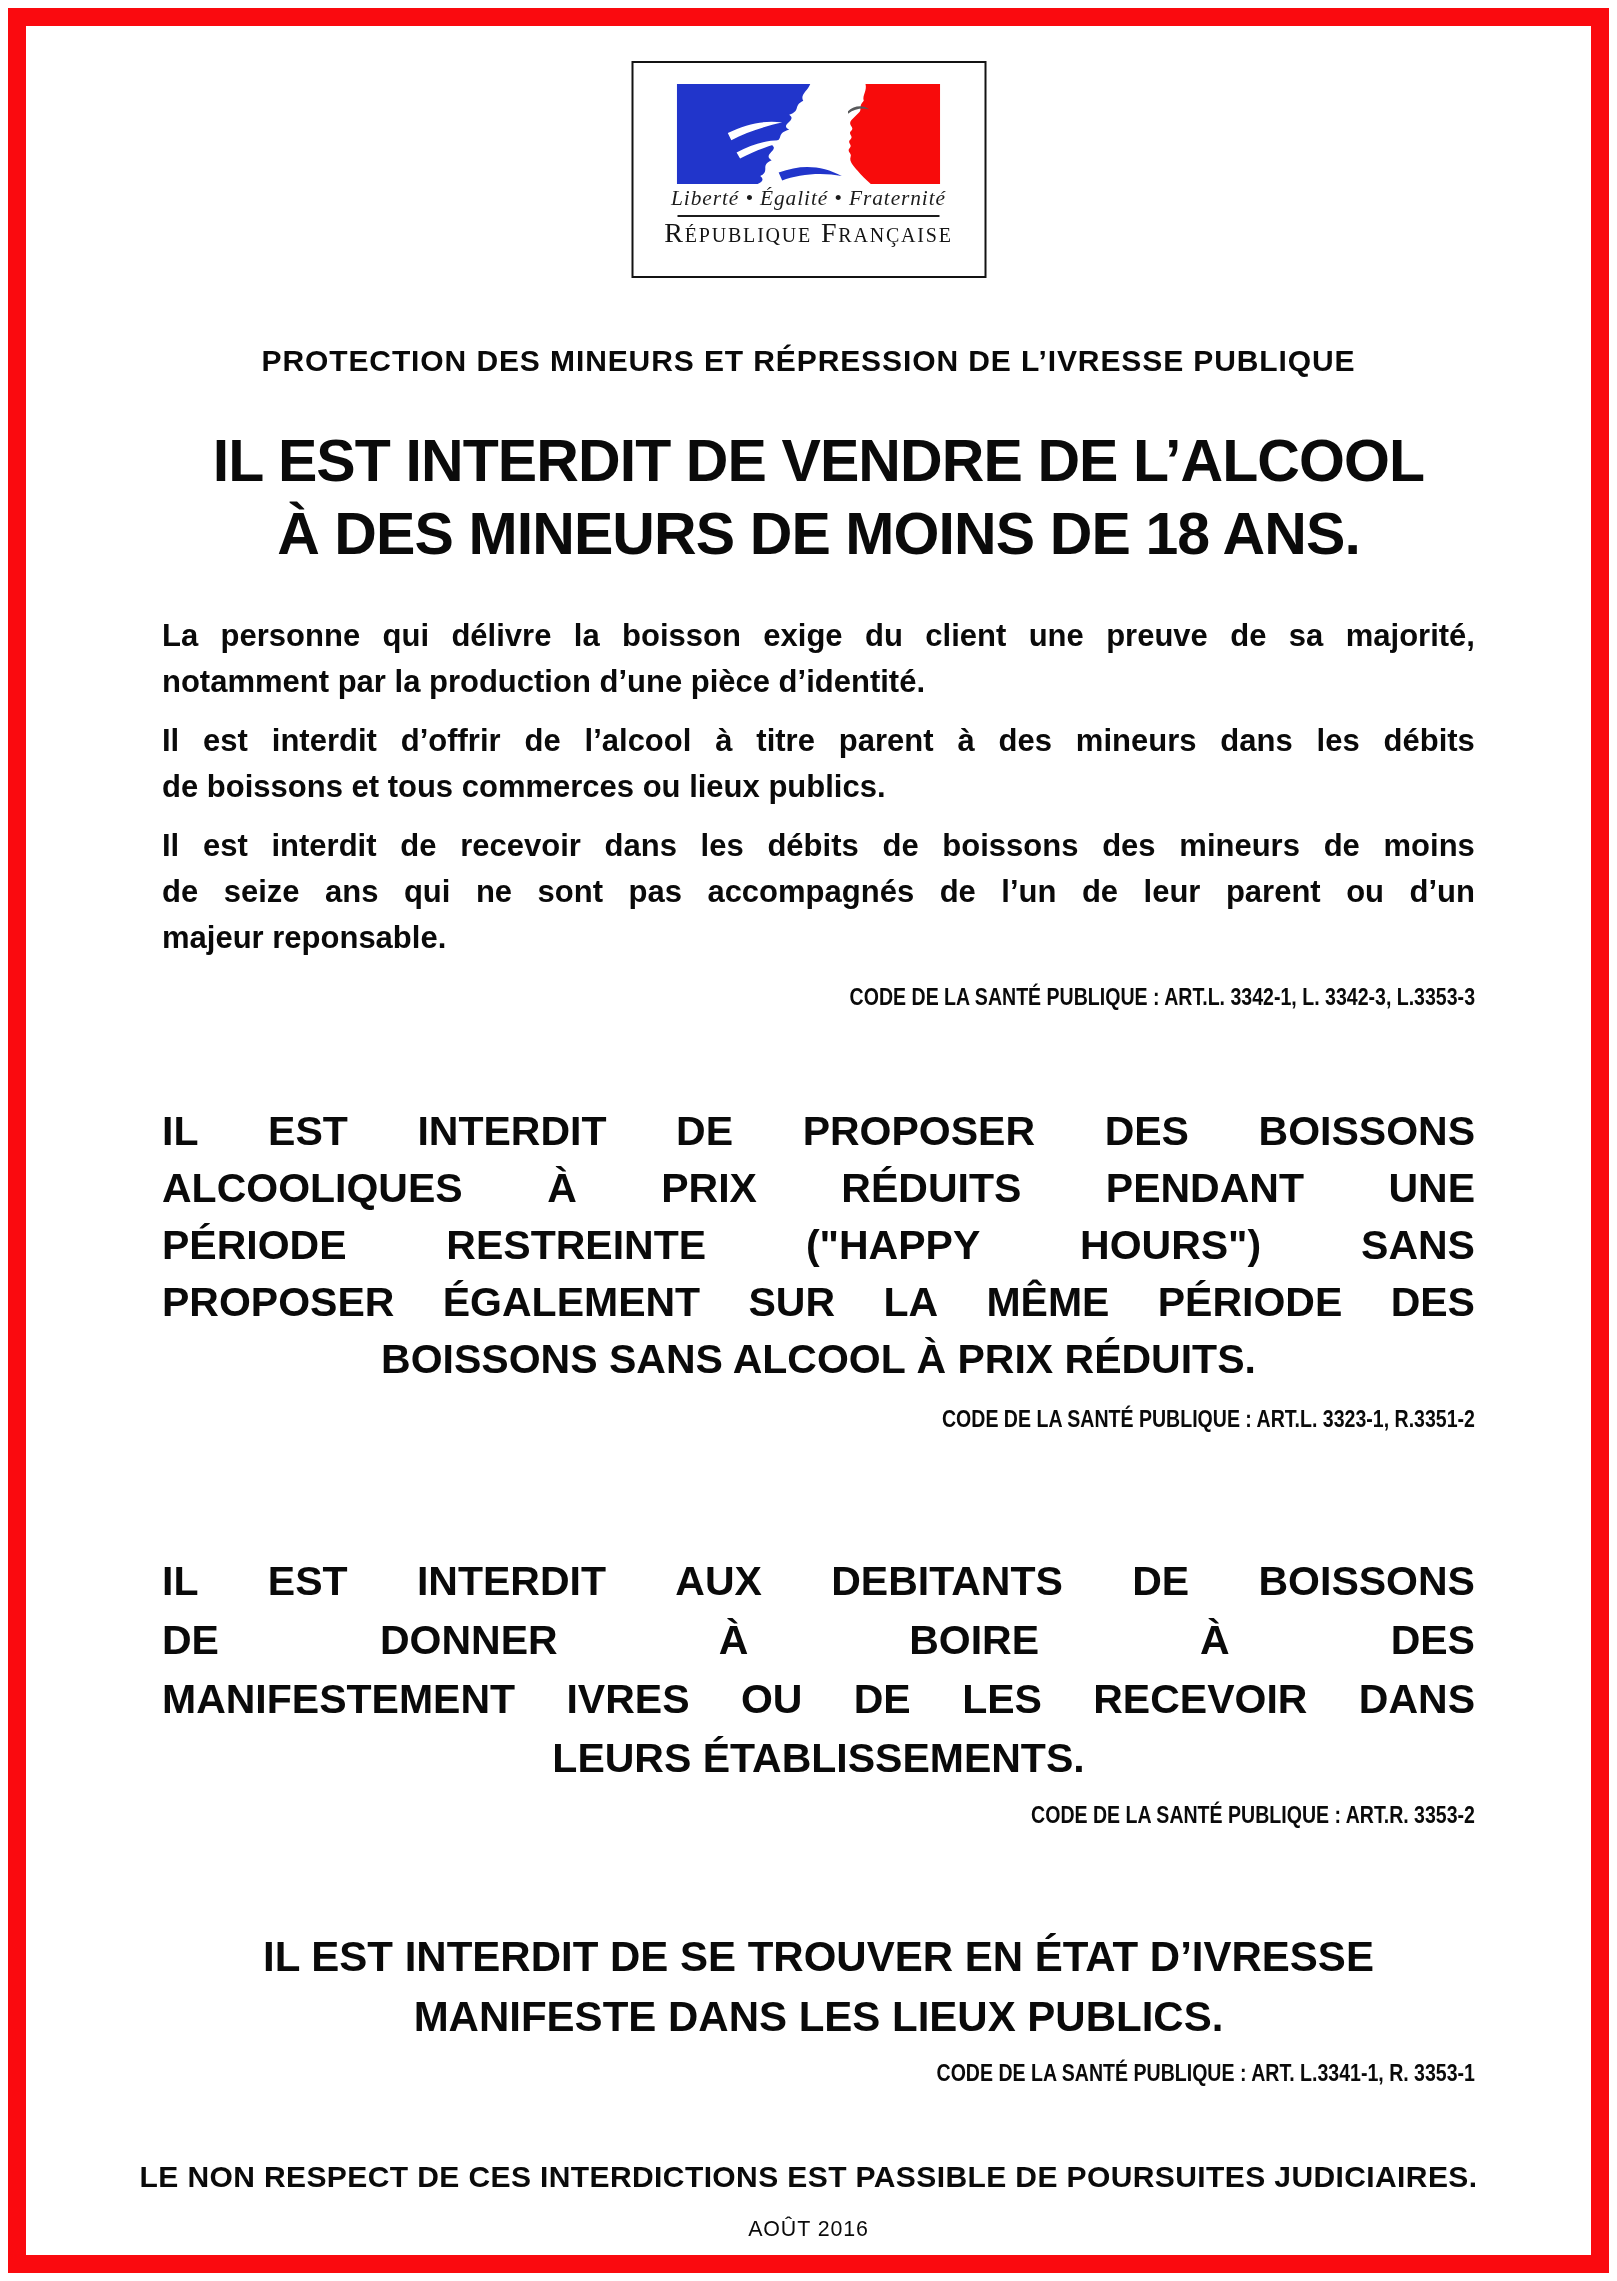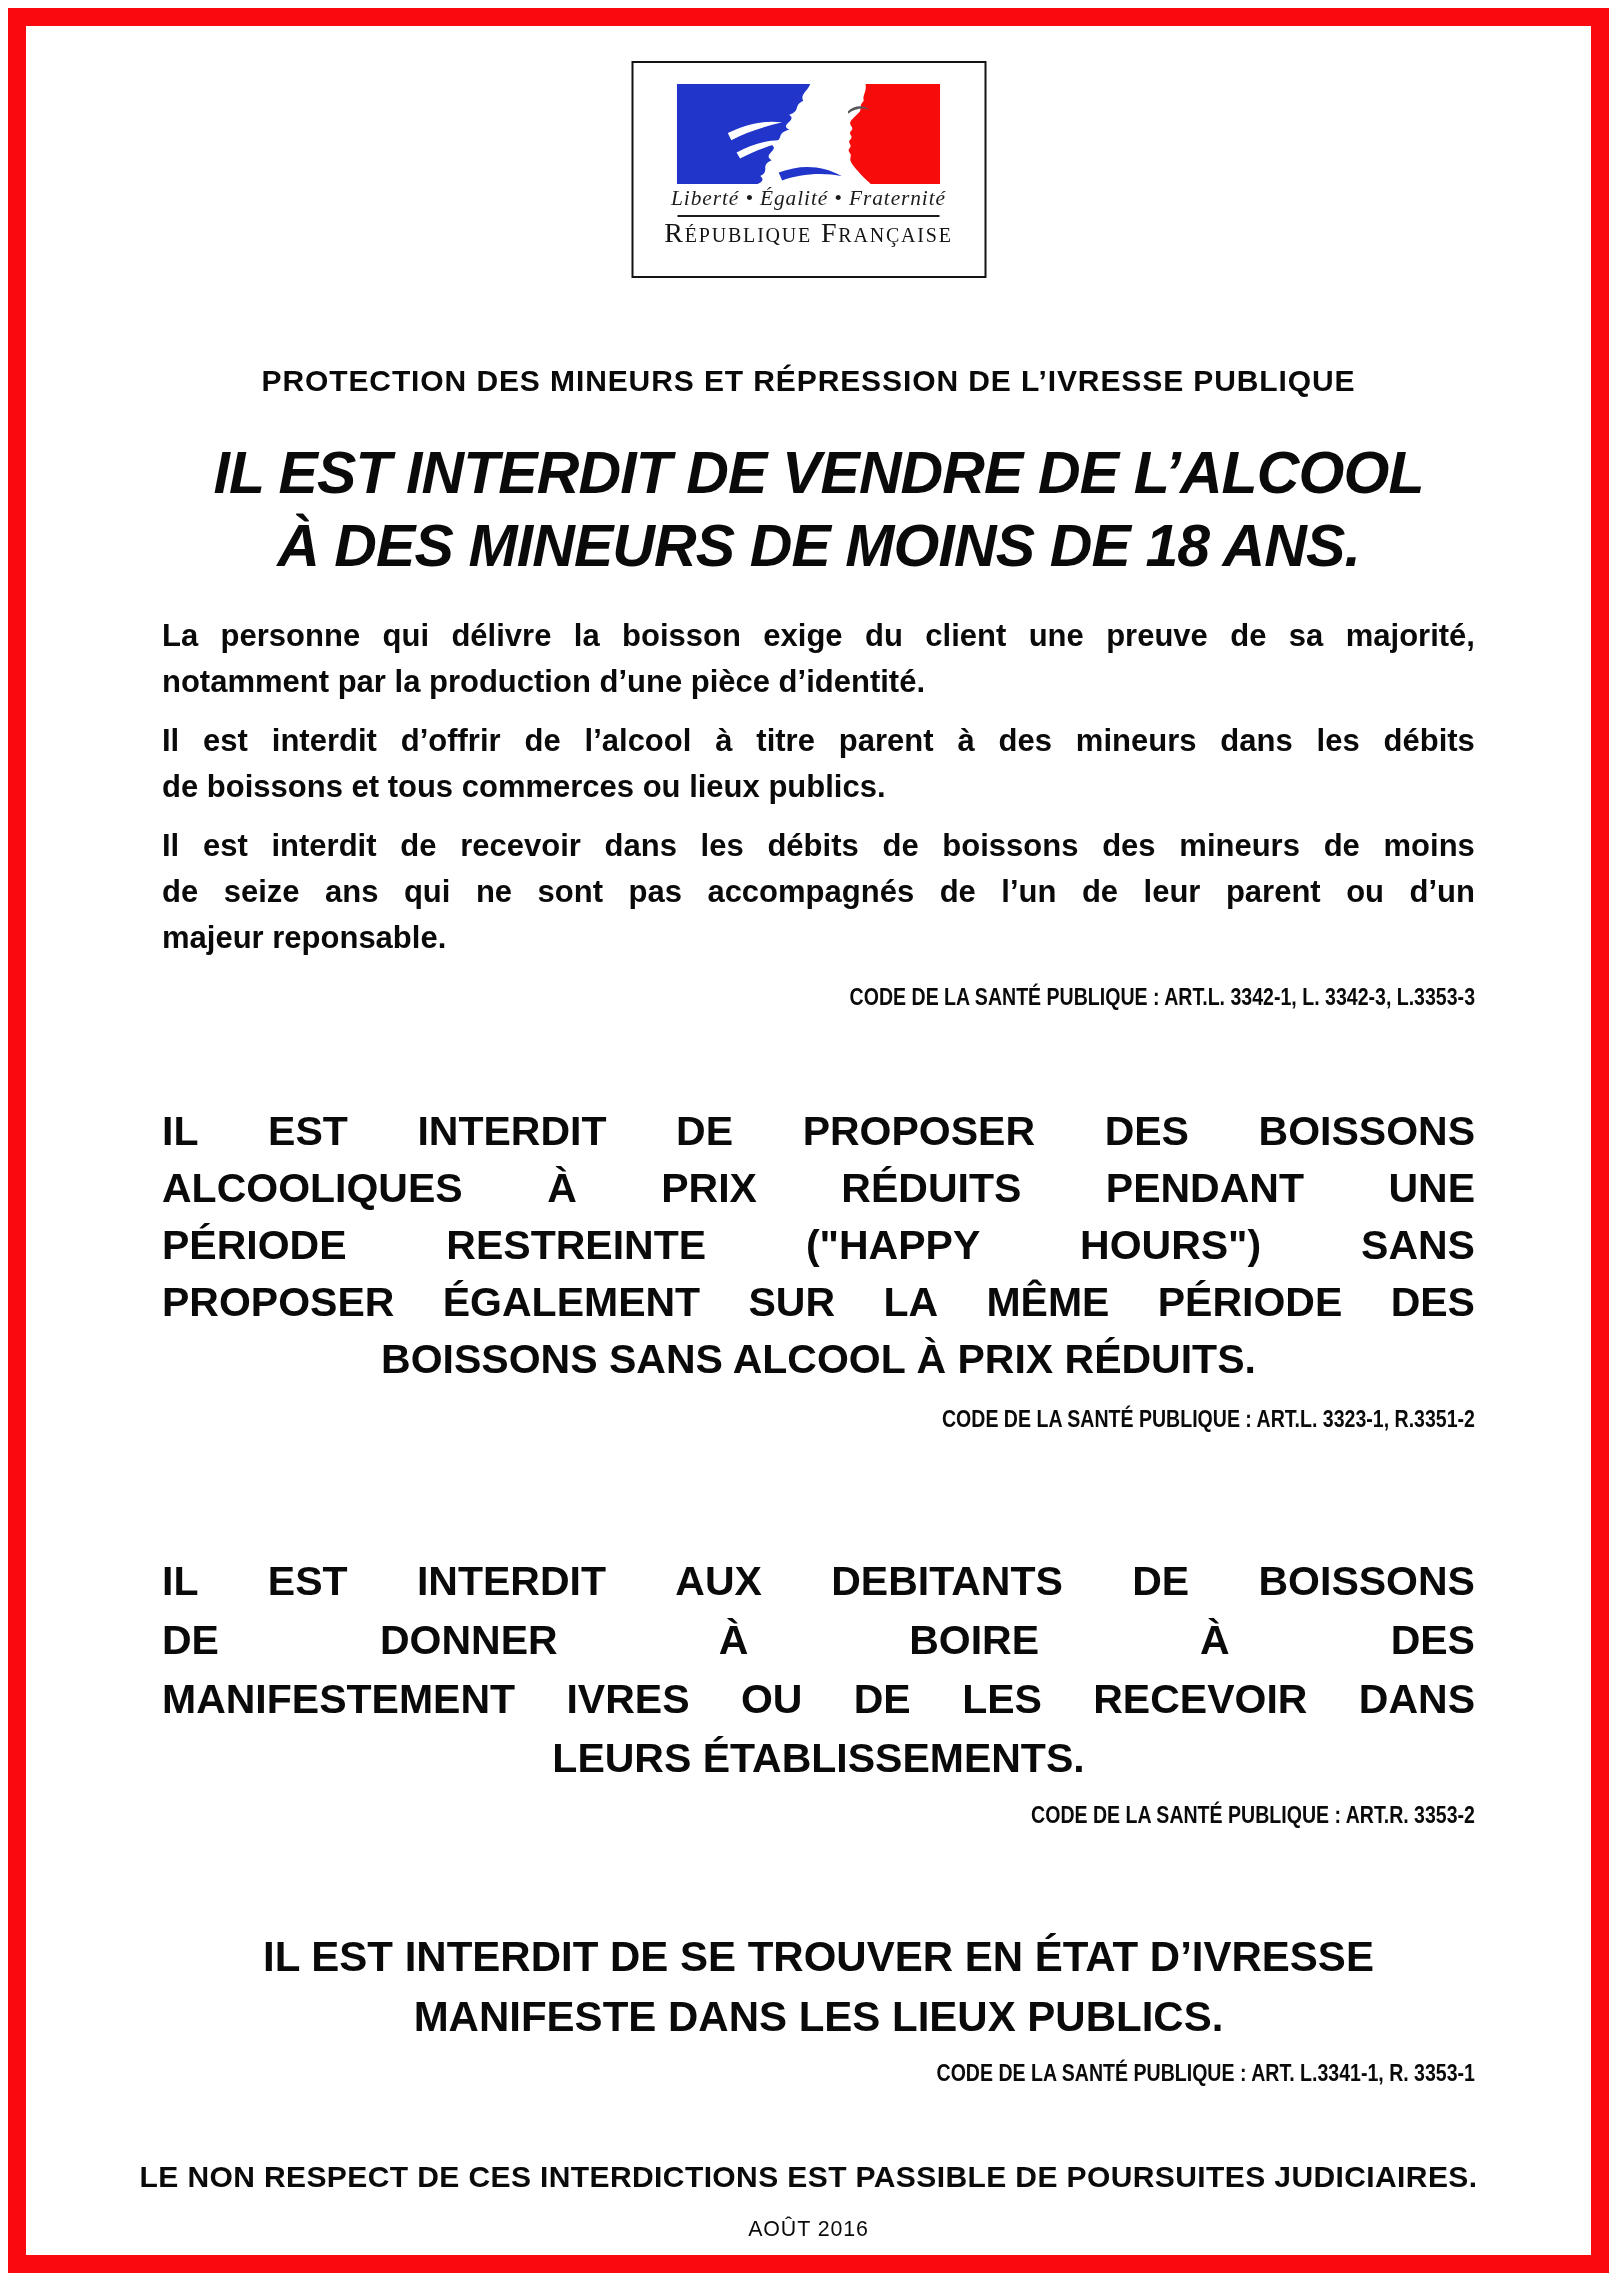--- a/index.html
+++ b/index.html
@@ -24,25 +24,25 @@
   }
   .motto-rule { width:262px; height:1.8px; background:#1c1c1c; margin:4.5px auto 2.7px; }
   .republic {
     font-family:"Liberation Serif", serif; font-variant:small-caps;
     font-size:28px; letter-spacing:1.8px; font-weight:400; color:#141414; line-height:28.5px;
   }
 
   
   .kicker {
     position:absolute; top:344px; left:0; width:100%; text-align:center;
-    font-weight:bold; font-size:30px; letter-spacing:0.9px;margin-top:20px;
+    font-weight:bold; font-size:30px; letter-spacing:0.9px;
   }
   .title {
-    position:absolute; top:437px; left:162px; width:1313px;
-    font-weight:bold; font-size:59px; line-height:73px; text-align:center; letter-spacing:-0.9px;font-style:italic;
+    position:absolute; top:425px; left:162px; width:1313px;
+    font-weight:bold; font-size:59px; line-height:73px; text-align:center; letter-spacing:-0.9px;
   }
   .col { position:absolute; left:162px; width:1313px; }
   .body-par { font-weight:bold; font-size:31px; line-height:46px; }
   .sec  { font-weight:bold; font-size:41px; line-height:57px; }
   #sec3 { line-height:59px; }
   #sec4 { line-height:60px; font-size:42px; }
   .line.j { display:flex; justify-content:space-between; }
   .line.c { text-align:center; }
   .code {
     position:absolute; left:162px; width:1313px; text-align:right;

